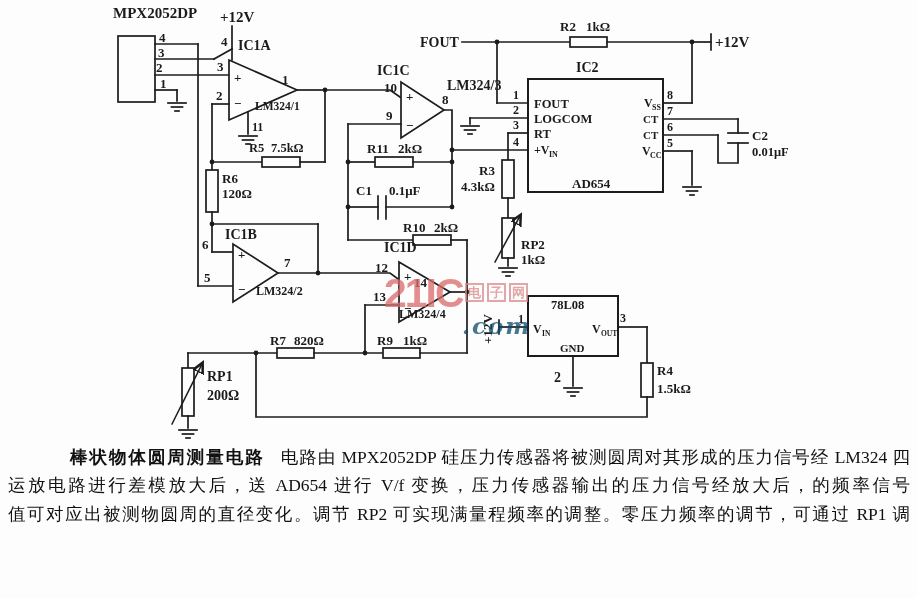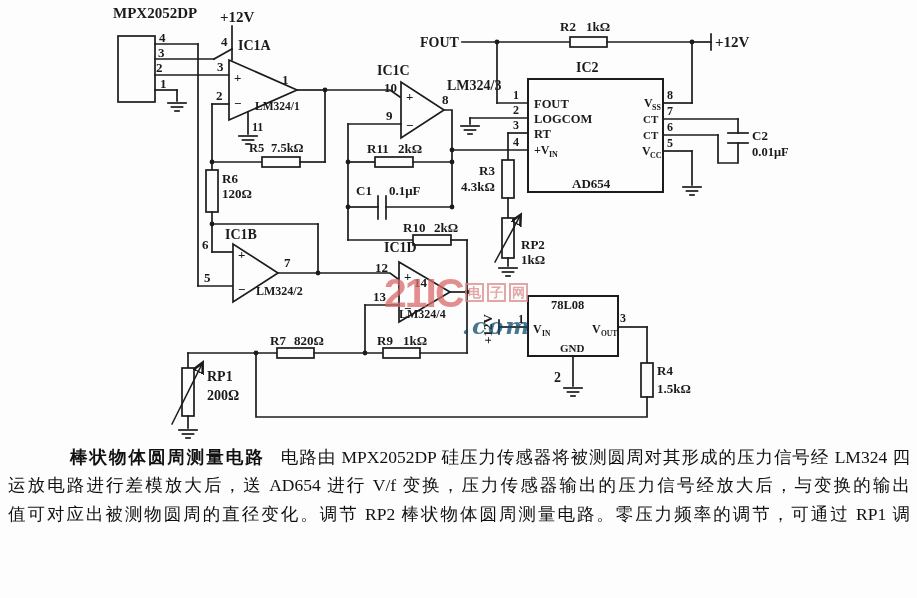--- a/index.html
+++ b/index.html
@@ -329,17 +329,17 @@
     <span>子</span>
     <span>网</span>
   </span>
   <span class="wm wm-com">.com</span>
 </div>
 
 <div class="caption">
   <div class="cap-line first">
     <span class="cap-title">棒状物体圆周测量电路</span><span>电路由 MPX2052DP 硅压力传感器将被测圆周对其形成的压力信号经 LM324 四</span>
   </div>
-  <div class="cap-line">运放电路进行差模放大后，送 AD654 进行 V/f 变换，压力传感器输出的压力信号经放大后，与变换的输出</div>
-  <div class="cap-line">值可对应出被测物圆周的直径变化。调节 RP2 棒状物体圆周测量电路。零压力频率的调节，可通过 RP1 调</div>
+  <div class="cap-line">运放电路进行差模放大后，送 AD654 进行 V/f 变换，压力传感器输出的压力信号经放大后，的频率信号</div>
+  <div class="cap-line">值可对应出被测物圆周的直径变化。调节 RP2 可实现满量程频率的调整。零压力频率的调节，可通过 RP1 调</div>
 </div>
 
 </div>
 
 </body></html>

